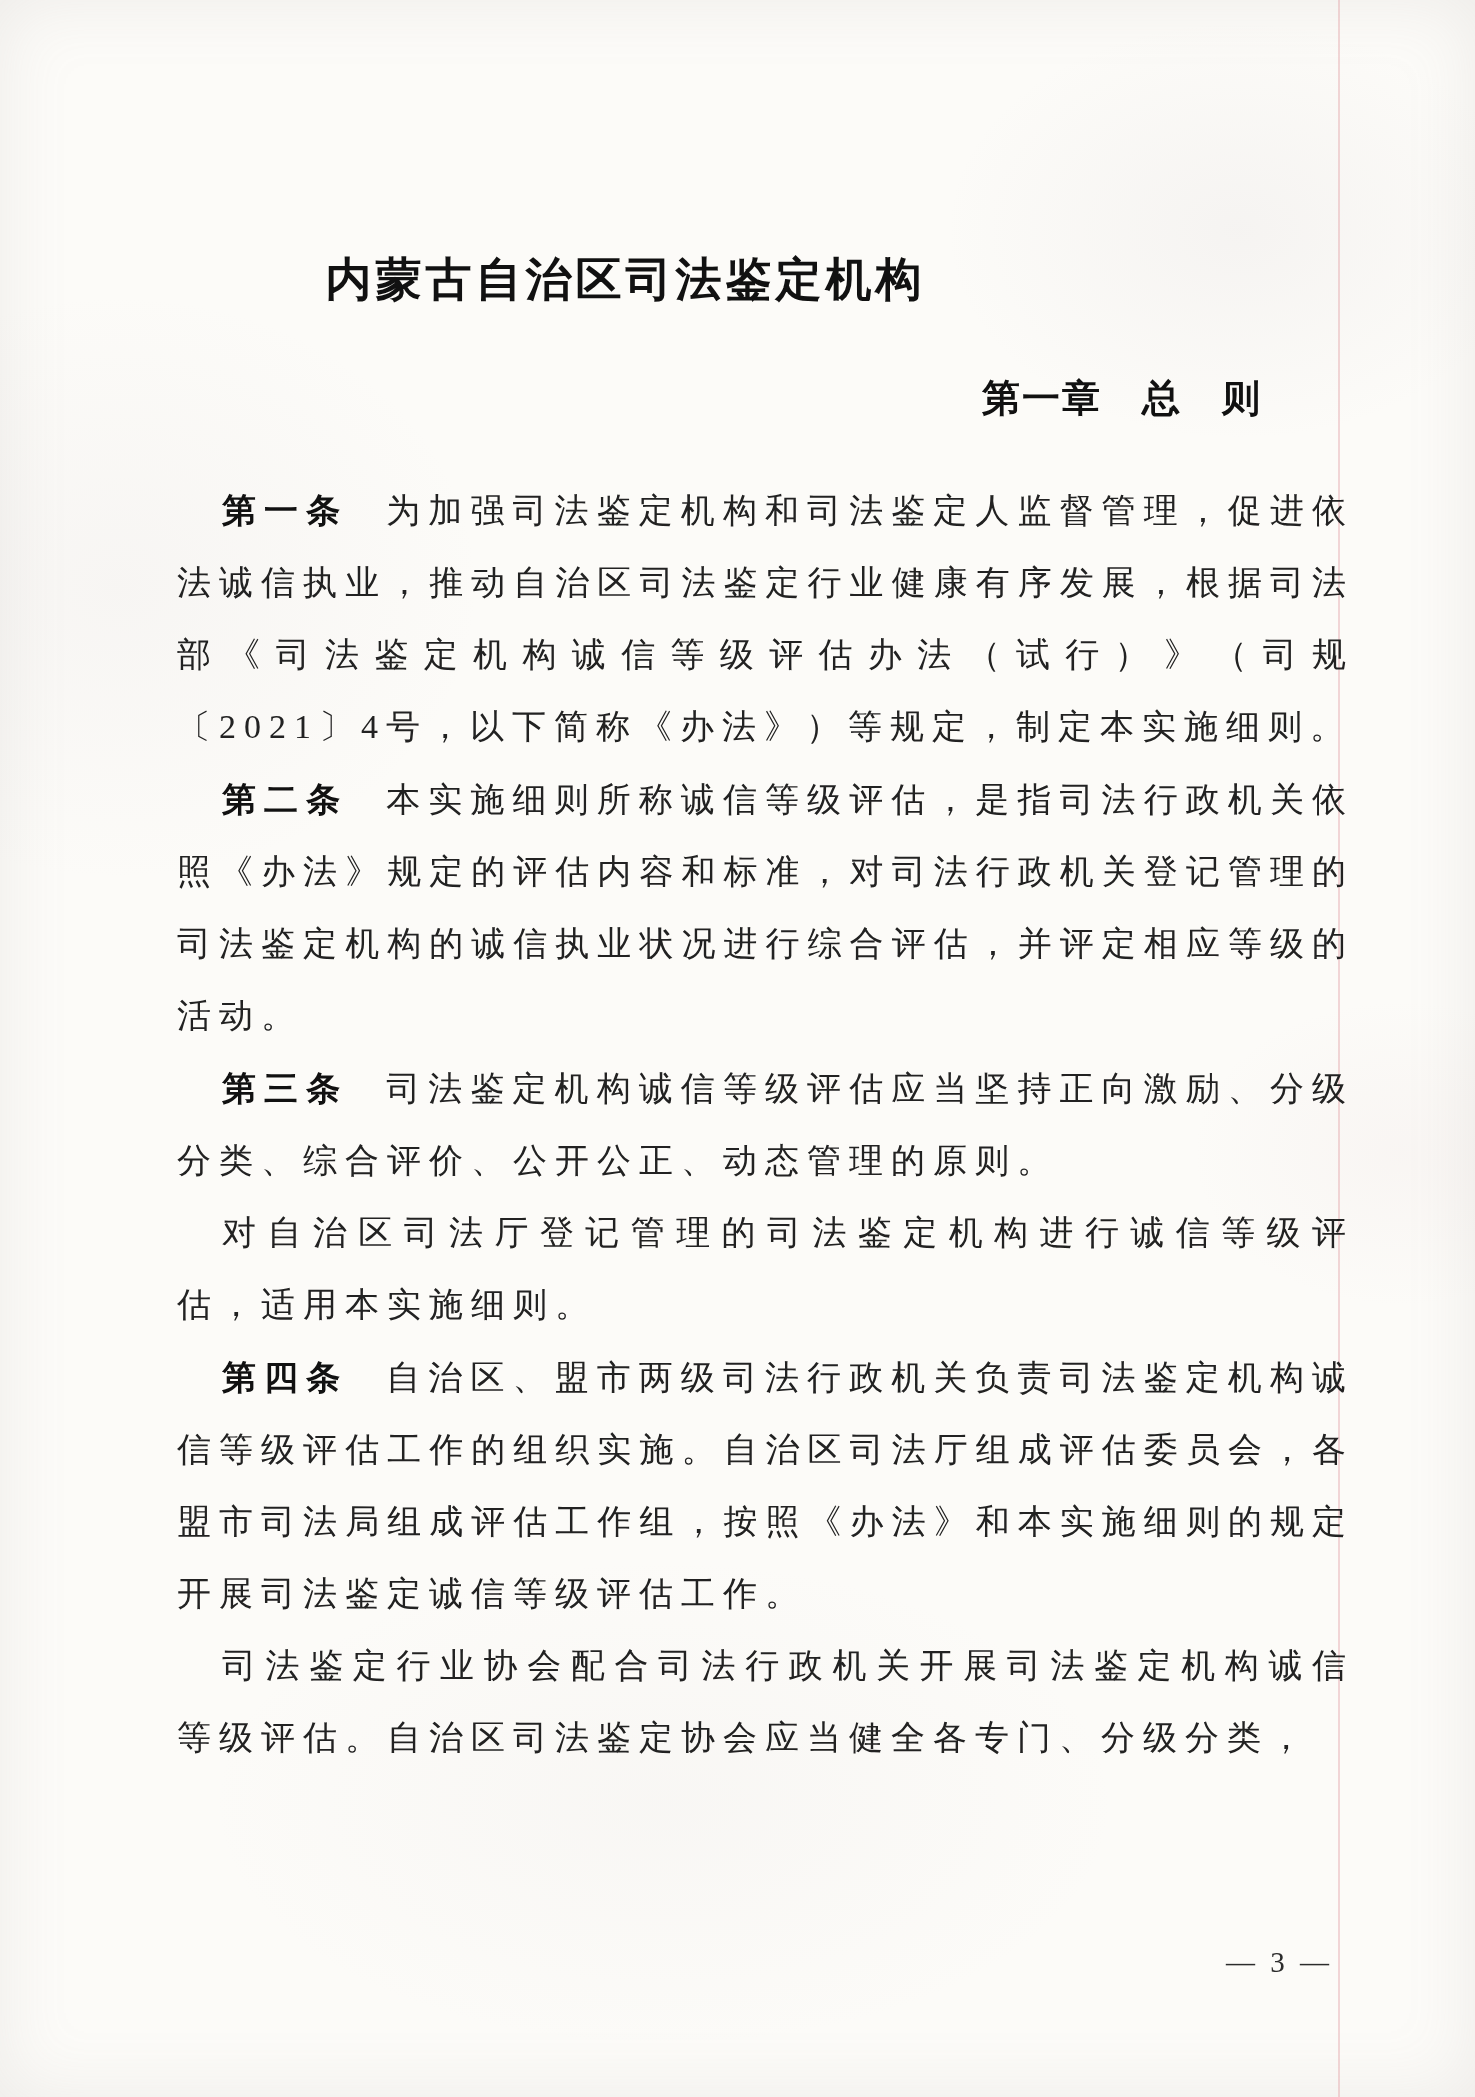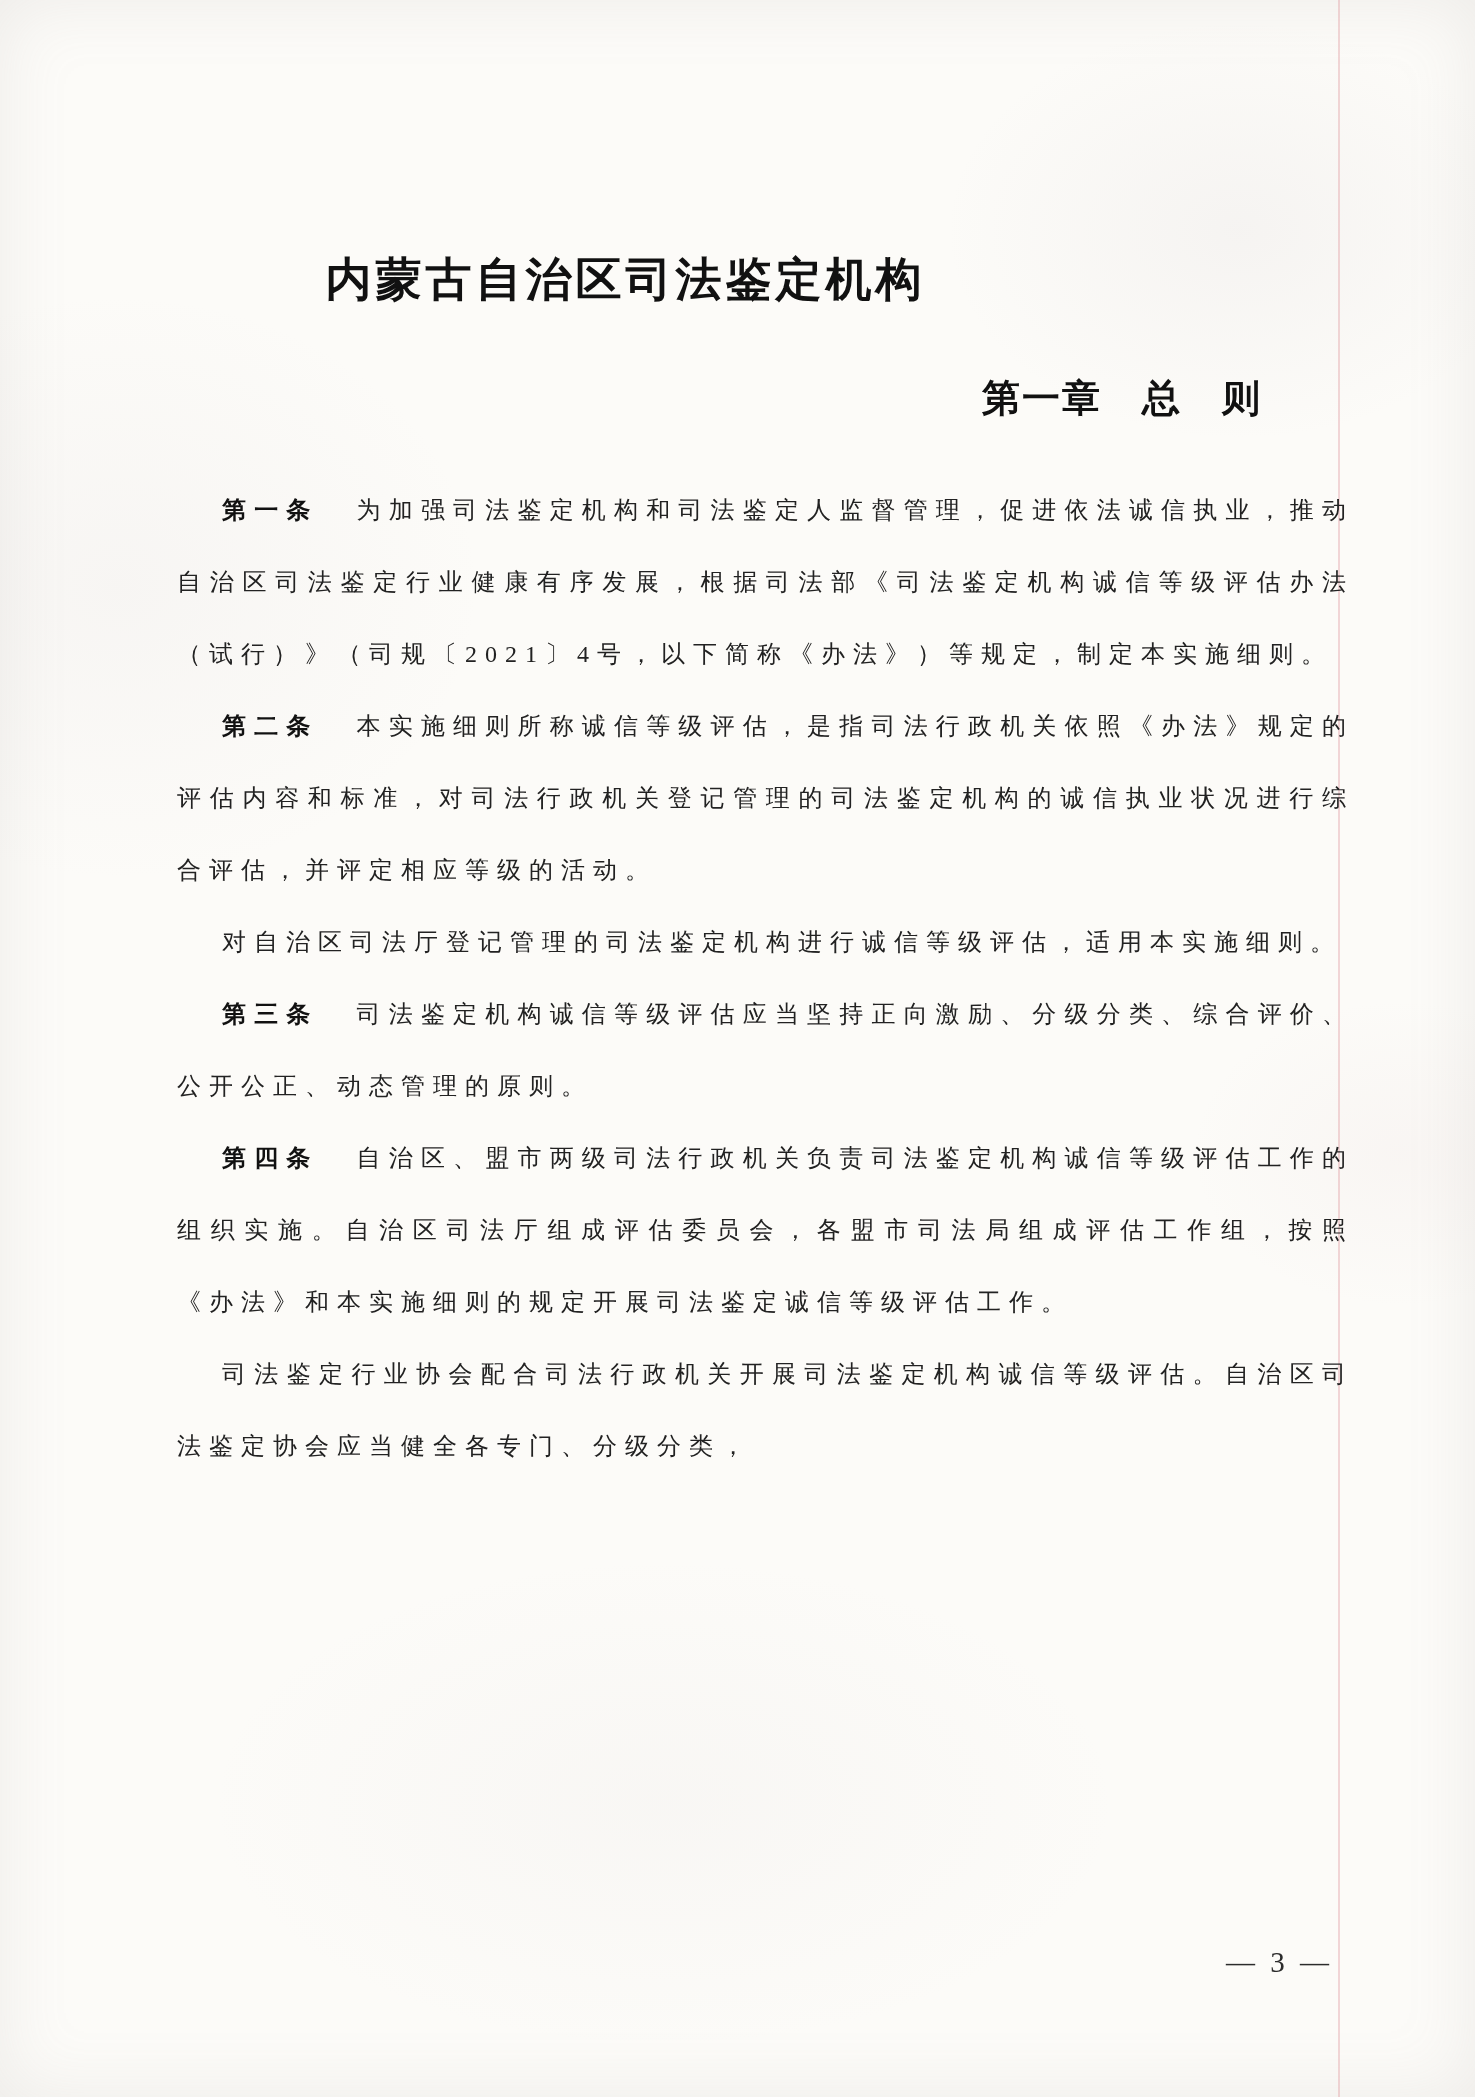--- a/index.html
+++ b/index.html
@@ -61,21 +61,21 @@
     letter-spacing:2px;
     color:var(--title-ink);
     text-align:right;
     transform:translateX(-92px);
   }
   .body{
     margin-top:52px;
   }
   .para{
     margin:0;
-    font-size:24px;
+    font-size:34px;
     line-height:72px;
     letter-spacing:8px;
     text-align:justify;
     text-justify:inter-character;
     text-indent:45px;
     color:var(--ink);
   }
   .para-label{
     font-family:"Liberation Sans", sans-serif;
     font-weight:700;
@@ -101,21 +101,21 @@
   <div class="doc">
     <h1 class="title">
       <span class="title-line">内蒙古自治区司法鉴定机构</span>
     </h1>
 
     <h2 class="chapter">第一章　总　则</h2>
 
     <div class="body">
       <p class="para"><span class="para-label">第一条</span><span>为加强司法鉴定机构和司法鉴定人监督管理，促进依法诚信执业，推动自治区司法鉴定行业健康有序发展，根据司法部《司法鉴定机构诚信等级评估办法（试行）》（司规〔2021〕4号，以下简称《办法》）等规定，制定本实施细则。</span></p>
       <p class="para"><span class="para-label">第二条</span><span>本实施细则所称诚信等级评估，是指司法行政机关依照《办法》规定的评估内容和标准，对司法行政机关登记管理的司法鉴定机构的诚信执业状况进行综合评估，并评定相应等级的活动。</span></p>
+      <p class="para"><span class="para-label">第三条</span><span>司法鉴定机构诚信等级评估应当坚持正向激励、分级分类、综合评价、公开公正、动态管理的原则。</span></p>
       <p class="para"><span>对自治区司法厅登记管理的司法鉴定机构进行诚信等级评估，适用本实施细则。</span></p>
-      <p class="para"><span class="para-label">第三条</span><span>司法鉴定机构诚信等级评估应当坚持正向激励、分级分类、综合评价、公开公正、动态管理的原则。</span></p>
       <p class="para"><span class="para-label">第四条</span><span>自治区、盟市两级司法行政机关负责司法鉴定机构诚信等级评估工作的组织实施。自治区司法厅组成评估委员会，各盟市司法局组成评估工作组，按照《办法》和本实施细则的规定开展司法鉴定诚信等级评估工作。</span></p>
       <p class="para"><span>司法鉴定行业协会配合司法行政机关开展司法鉴定机构诚信等级评估。自治区司法鉴定协会应当健全各专门、分级分类，</span></p>
     </div>
   </div>
 
   <div class="page-number">— 3 —</div>
 </div>
 
 </body></html>

